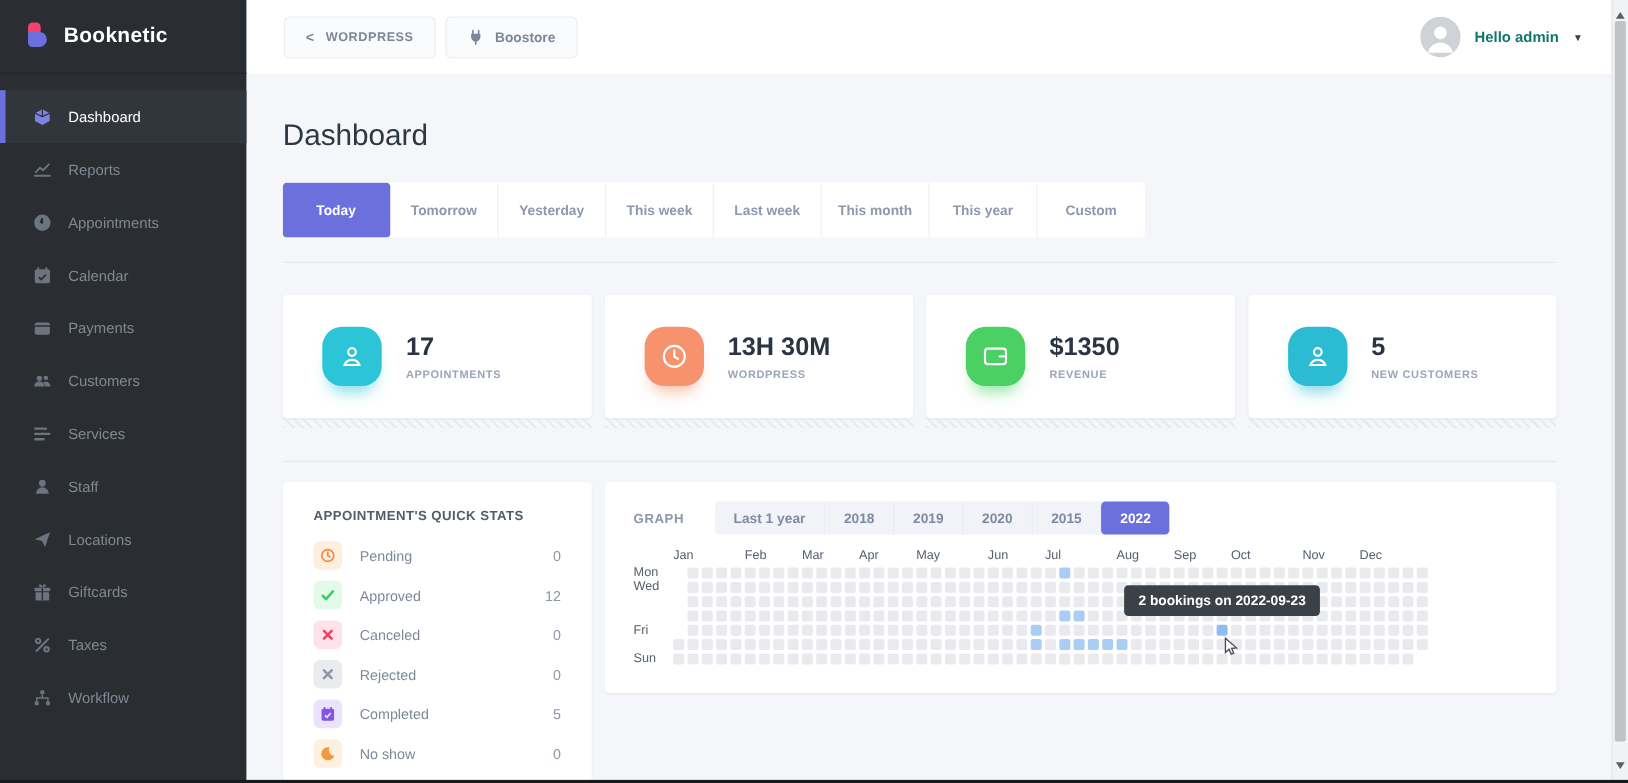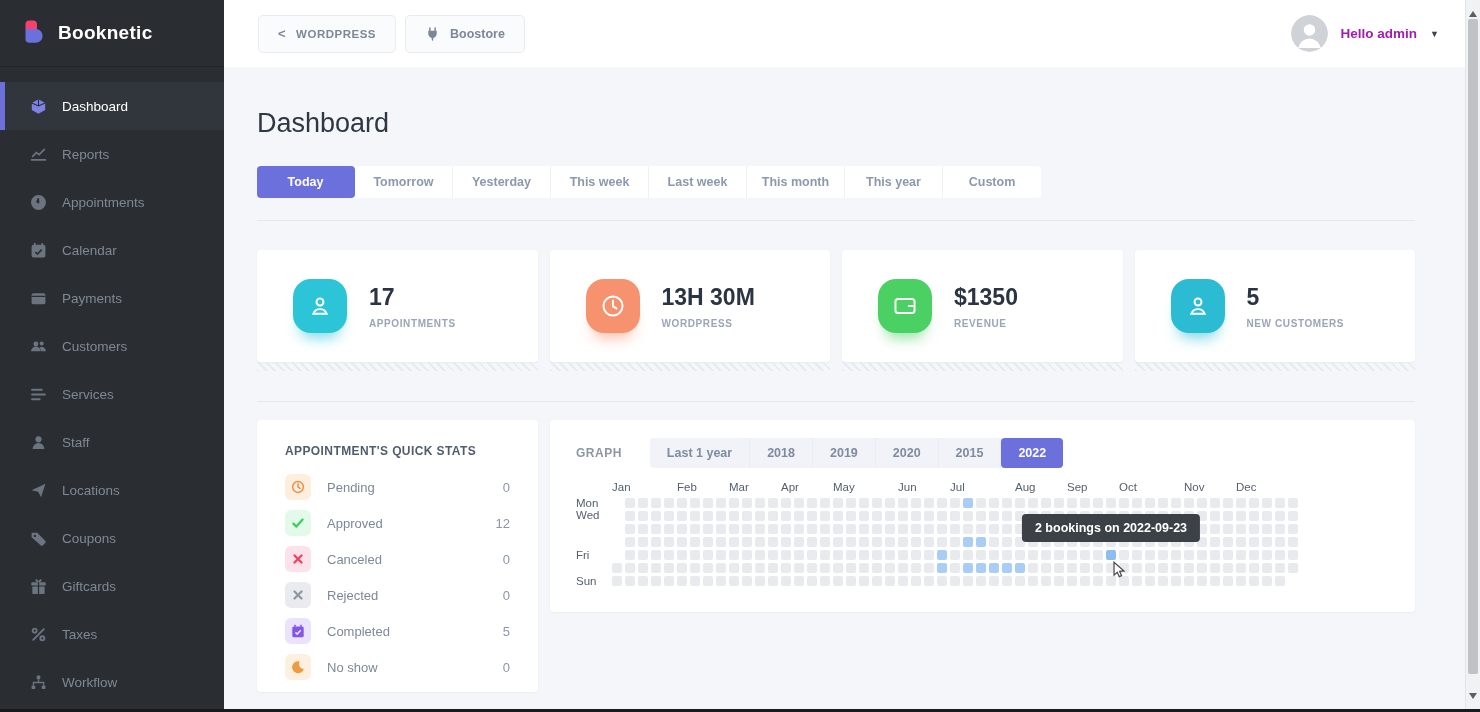--- a/index.html
+++ b/index.html
@@ -30,28 +30,28 @@
   .topbar { height:67px; background:#fff; display:flex; align-items:center; padding:0 26px 0 34px; }
   .top-btn { display:flex; align-items:center; gap:10px; height:38px; padding:0 19px;
              background:#fafbfd; border:1px solid #e8ebf0; border-radius:5px;
              color:#7c8799; font-weight:bold; cursor:pointer; font-family:inherit; }
   .top-btn .icon { width:15px; height:15px; color:#7c8799; display:inline-flex; }
   .btn-wordpress { font-size:11.5px; letter-spacing:.5px; }
   .btn-boostore { font-size:12.5px; margin-left:9px; }
   .chev-left { font-size:13px; line-height:1; }
   .topbar-user { margin-left:auto; display:flex; align-items:center; gap:13px; cursor:pointer; }
   .avatar { width:37px; height:37px; border-radius:50%; overflow:hidden; flex:none; }
-  .user-name { font-size:13.5px; color:#a21caf; font-weight:600; }
+  .user-name { font-size:13.5px; color:#0f766e; font-weight:600; }
   .chev-down { font-size:9px; color:#38414d; }
 
   .content { flex:1; padding:0 50px 0 33px; }
   .page-title { margin:41px 0 0; font-size:27px; font-weight:500; color:#2e3744; }
 
   .filter-tabs { margin-top:27px; display:flex; width:fit-content; background:#fff; border-radius:4px; }
-  .filter-tab { width:98px; height:32px; display:flex; align-items:center; justify-content:center;
+  .filter-tab { width:98px; height:50px; display:flex; align-items:center; justify-content:center;
                 font-size:12.5px; font-weight:bold; color:#8c99ad; cursor:pointer;
                 border-right:1px solid #eef0f4; }
   .filter-tab:last-child { border-right:none; }
   .filter-tab.active { background:#6c70dd; color:#fff; border-radius:4px; border-right-color:transparent; }
 
   .divider { height:1px; background:#e5e8ee; margin-top:22px; }
 
   .stat-cards { display:flex; gap:12px; margin-top:29px; }
   .stat-card { flex:1; position:relative; background:#fff; border-radius:4px; height:112px;
                display:flex; align-items:center; padding-left:36px; gap:22px;
@@ -201,29 +201,20 @@
           </span>
           <span class="menu-label">Staff</span>
         </div>
         <div class="menu-item">
           <span class="icon">
             <svg viewBox="0 0 16 16" fill="currentColor">
               <path d="M1.5 7.8 14.5 1.7 10.4 14.3 7.7 9.2Z"></path>
             </svg>
           </span>
           <span class="menu-label">Locations</span>
-        </div>
-        <div class="menu-item">
-          <span class="icon">
-            <svg viewBox="0 0 16 16" fill="currentColor">
-              <path d="M1.5 2.5h5.3l7.5 7.5a1.6 1.6 0 0 1 0 2.3l-2 2a1.6 1.6 0 0 1-2.3 0L1.5 6.8Z"></path>
-              <circle cx="4.6" cy="5.6" r="1.1" fill="#2a2e33"></circle>
-            </svg>
-          </span>
-          <span class="menu-label">Coupons</span>
         </div>
         <div class="menu-item">
           <span class="icon">
             <svg viewBox="0 0 16 16" fill="currentColor">
               <rect x="1.2" y="4" width="13.6" height="3" rx="0.8"></rect>
               <rect x="2.2" y="8" width="11.6" height="7" rx="0.8"></rect>
               <path d="M8 4v11" stroke="#2a2e33" stroke-width="1.2"></path>
               <path d="M8 4C6 4 4.5 2.8 5.2 1.6 5.9.5 8 1.5 8 4ZM8 4c2 0 3.5-1.2 2.8-2.4C10.1.5 8 1.5 8 4Z"></path>
             </svg>
           </span>

